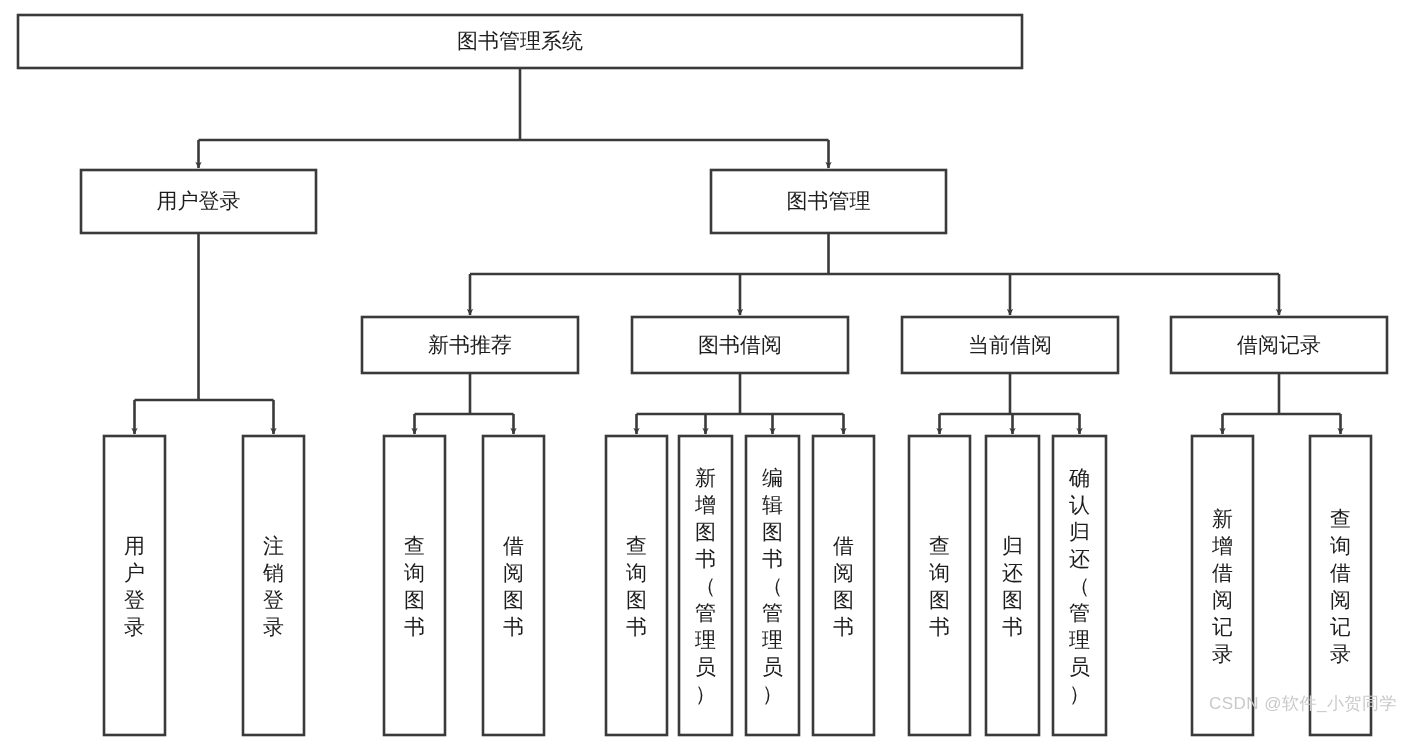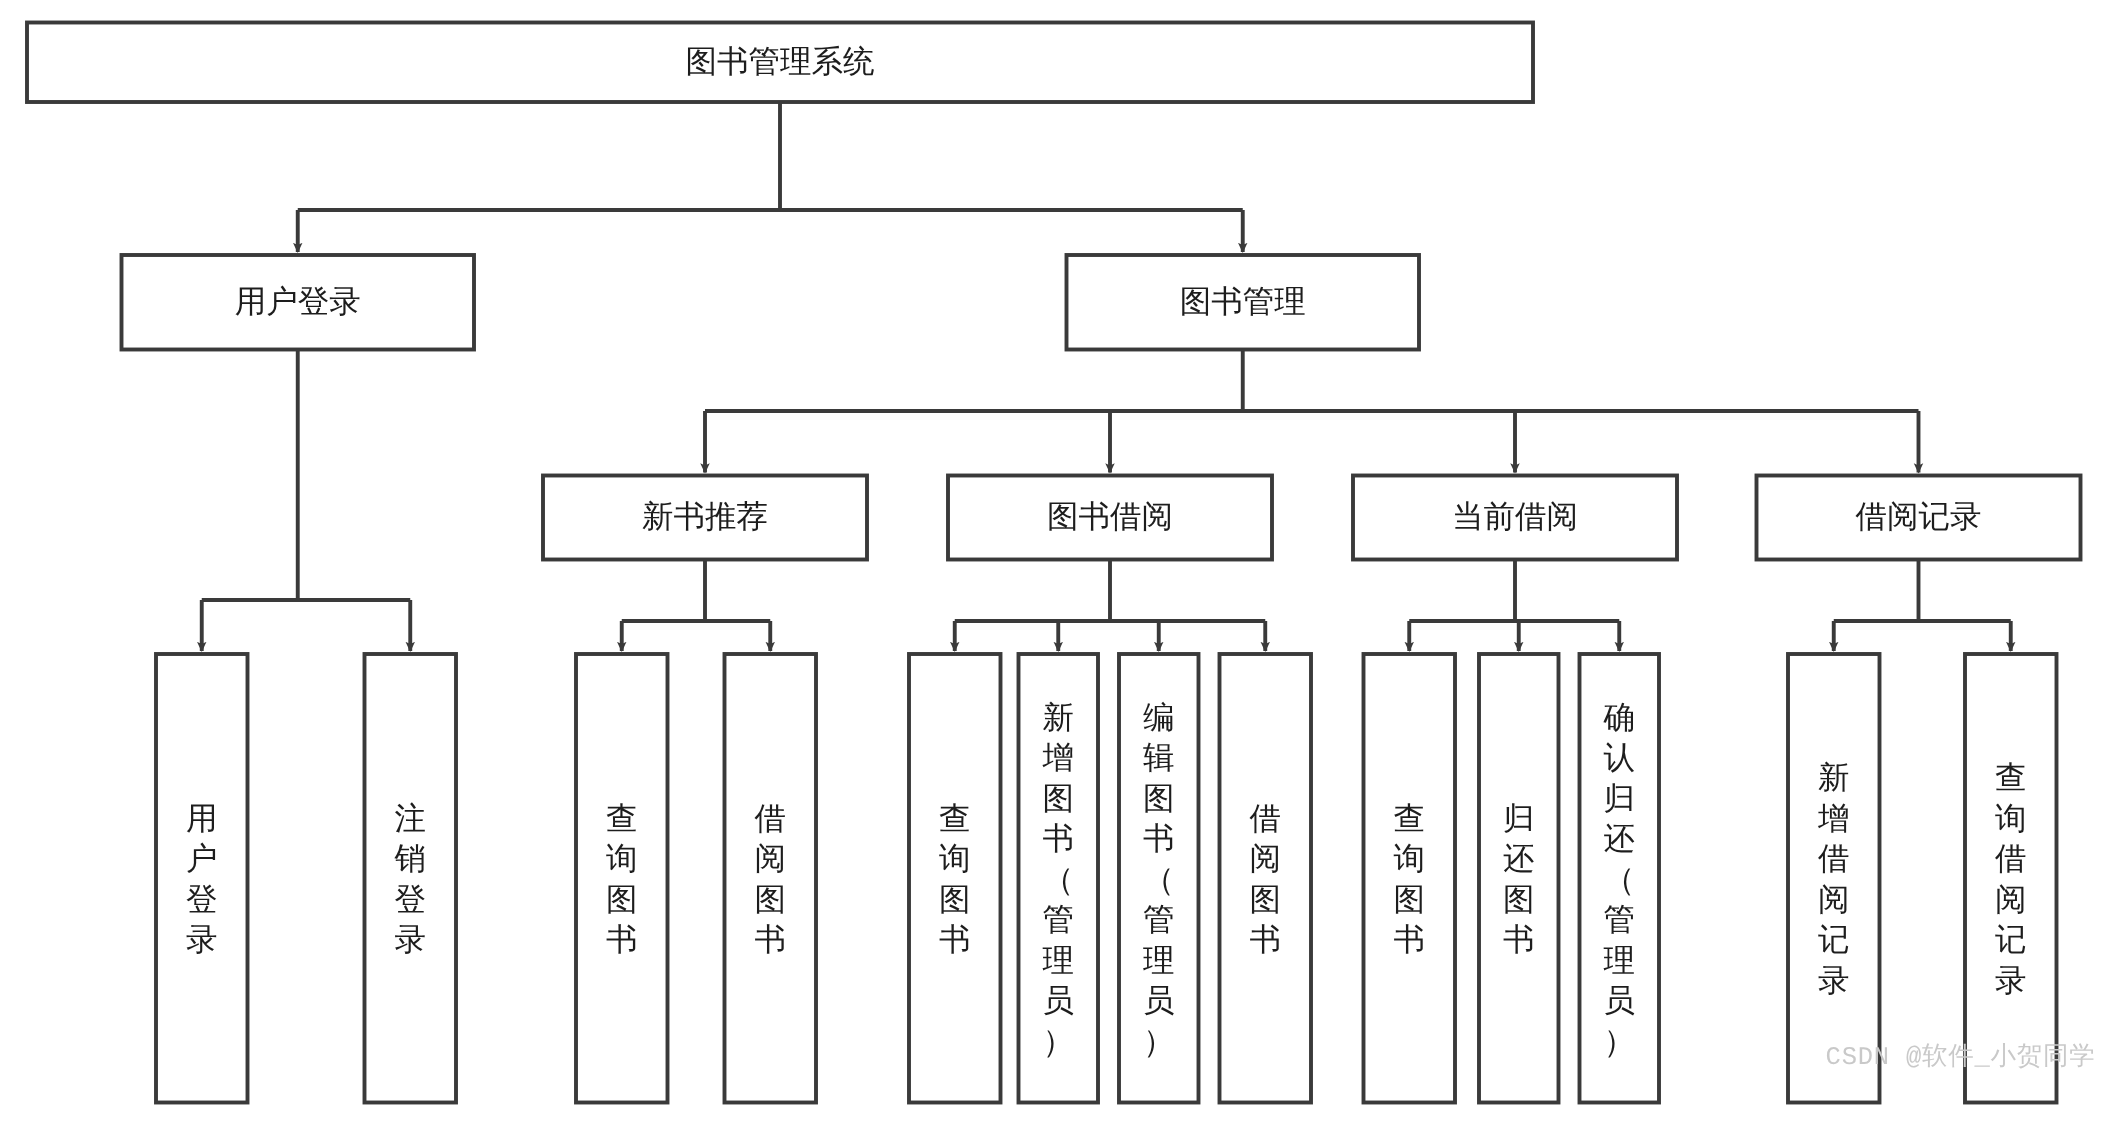--- a/index.html
+++ b/index.html
@@ -48,21 +48,21 @@
     font-family: "Liberation Sans", "DejaVu Sans", sans-serif;
     font-size: 21px;
     text-anchor: middle;
   }
   .watermark {
     position: absolute;
     right: 8px;
     bottom: 6px;
     color: #c9c9c9;
     font-size: 17px;
-    font-family: Liberation Mono, monospace;
+    font-family: Liberation Sans, sans-serif;
     letter-spacing: 0.5px;
     white-space: nowrap;
     pointer-events: none;
   }
 </style>
 </head>
 <body>
 
 <div id="diagram-root">
   <svg id="flow" viewBox="0 0 1405 747">

